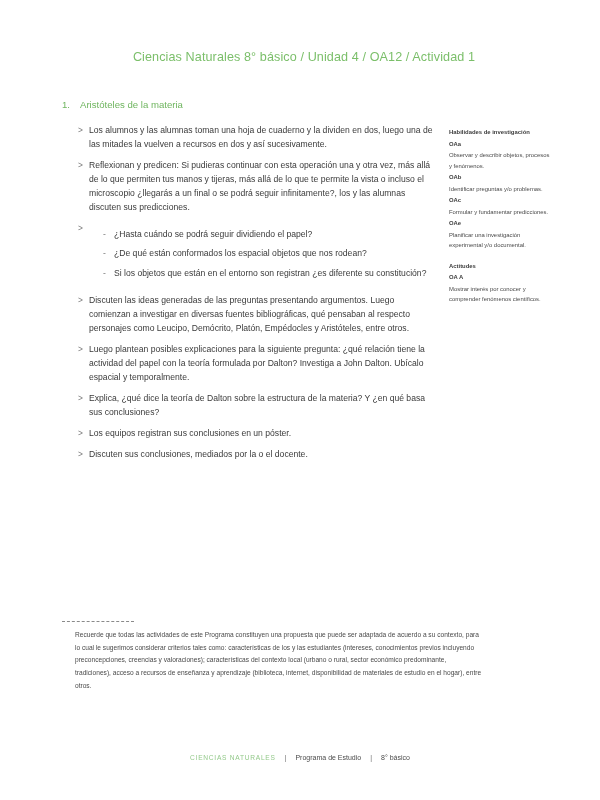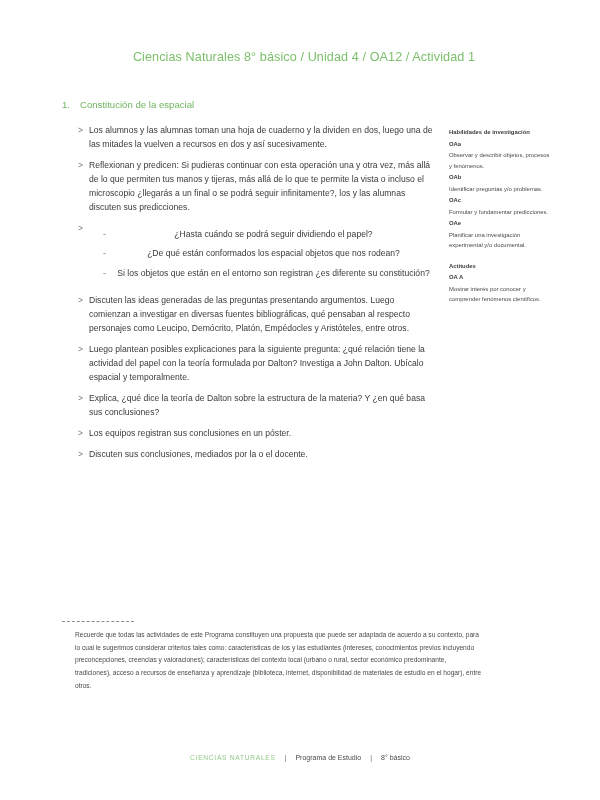--- a/index.html
+++ b/index.html
@@ -92,21 +92,20 @@
     align-items: flex-start;
     margin-bottom: 6px;
   }
   .subitem-mark {
     flex: none;
     width: 11px;
     color: #7a7a7a;
   }
   .subitem-text {
     flex: 1;
-    text-align: center;
   }
 
   
   .margin-col {
     position: absolute;
     left: 449px;
     top: 127px;
     width: 104px;
     font-size: 5.9px;
     line-height: 1.78;
@@ -179,21 +178,21 @@
 </style>
 </head>
 <body>
 
 <div class="page">
 
   <div class="doc-header">Ciencias Naturales 8° básico / Unidad 4 / OA12 / Actividad 1</div>
 
   <div class="section-title-row">
     <span class="section-num">1.</span>
-    <span class="section-name">Constitución de la espacial</span>
+    <span class="section-name">Aristóteles de la materia</span>
   </div>
 
   <div class="content">
       <div class="bullet">
         <span class="bullet-mark">&gt;</span>
         <div class="bullet-text">
           <div>Los alumnos y las alumnas toman una hoja de cuaderno y la dividen en dos, luego una de las mitades la vuelven a recursos en dos y así sucesivamente.</div>
         </div>
       </div>
       <div class="bullet">

